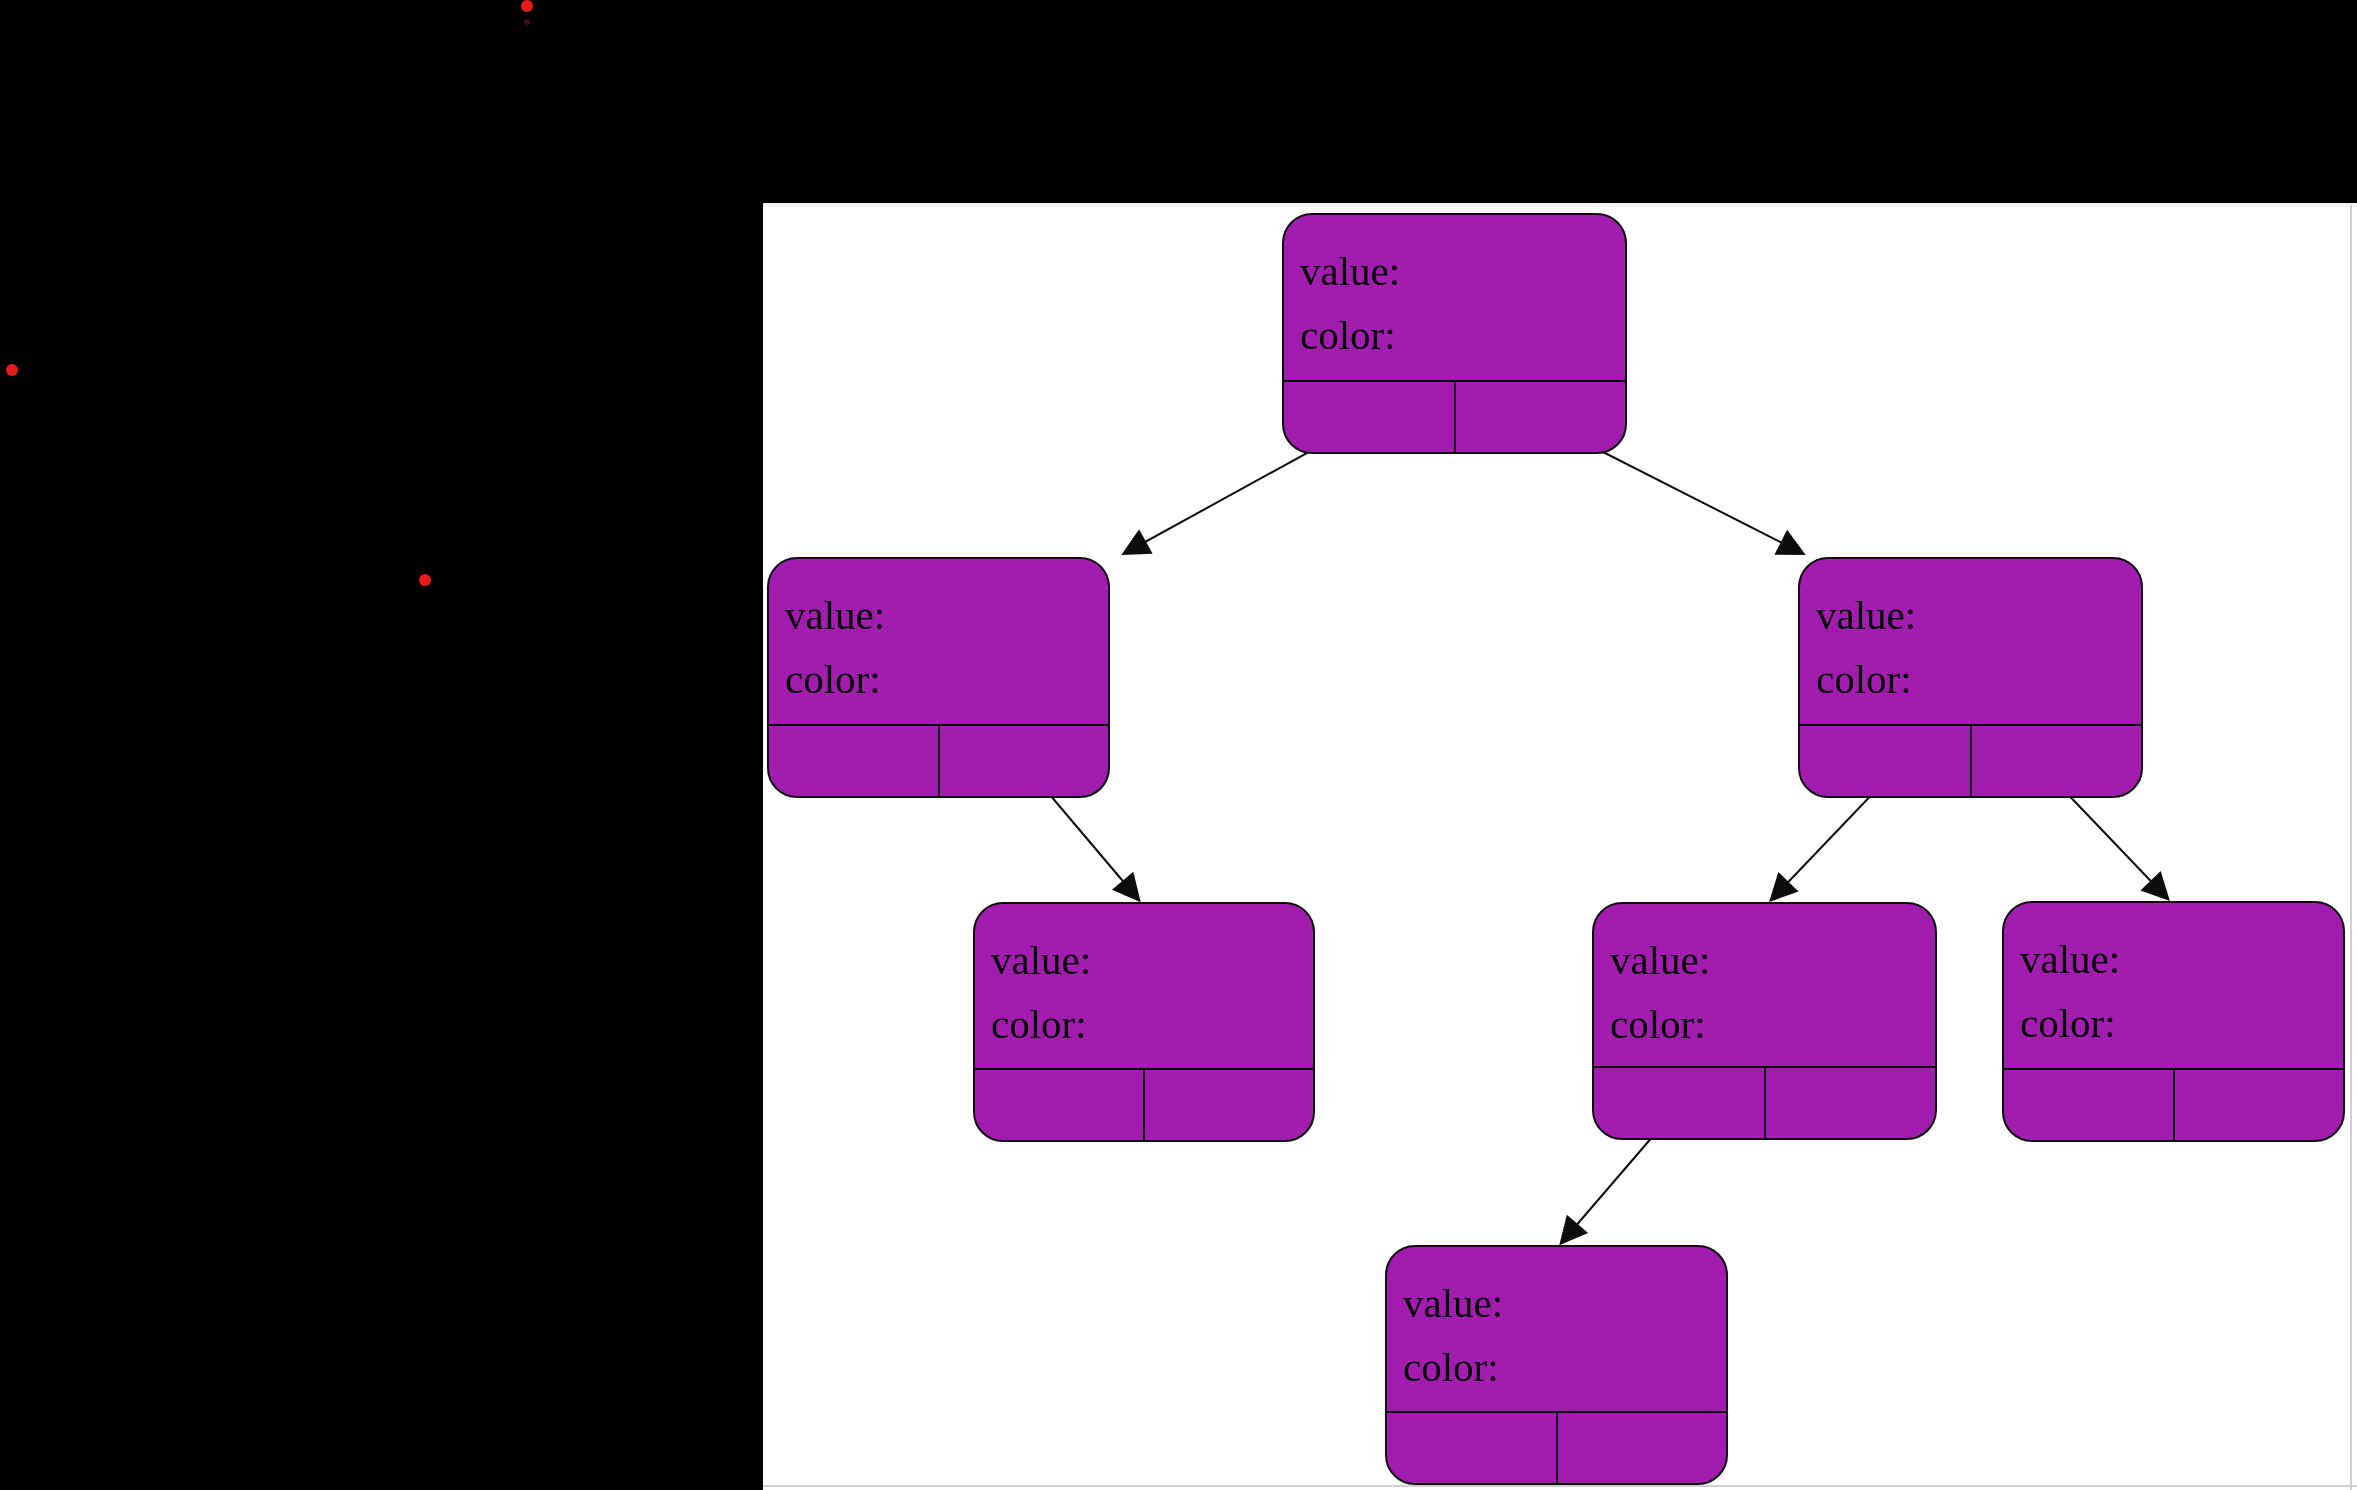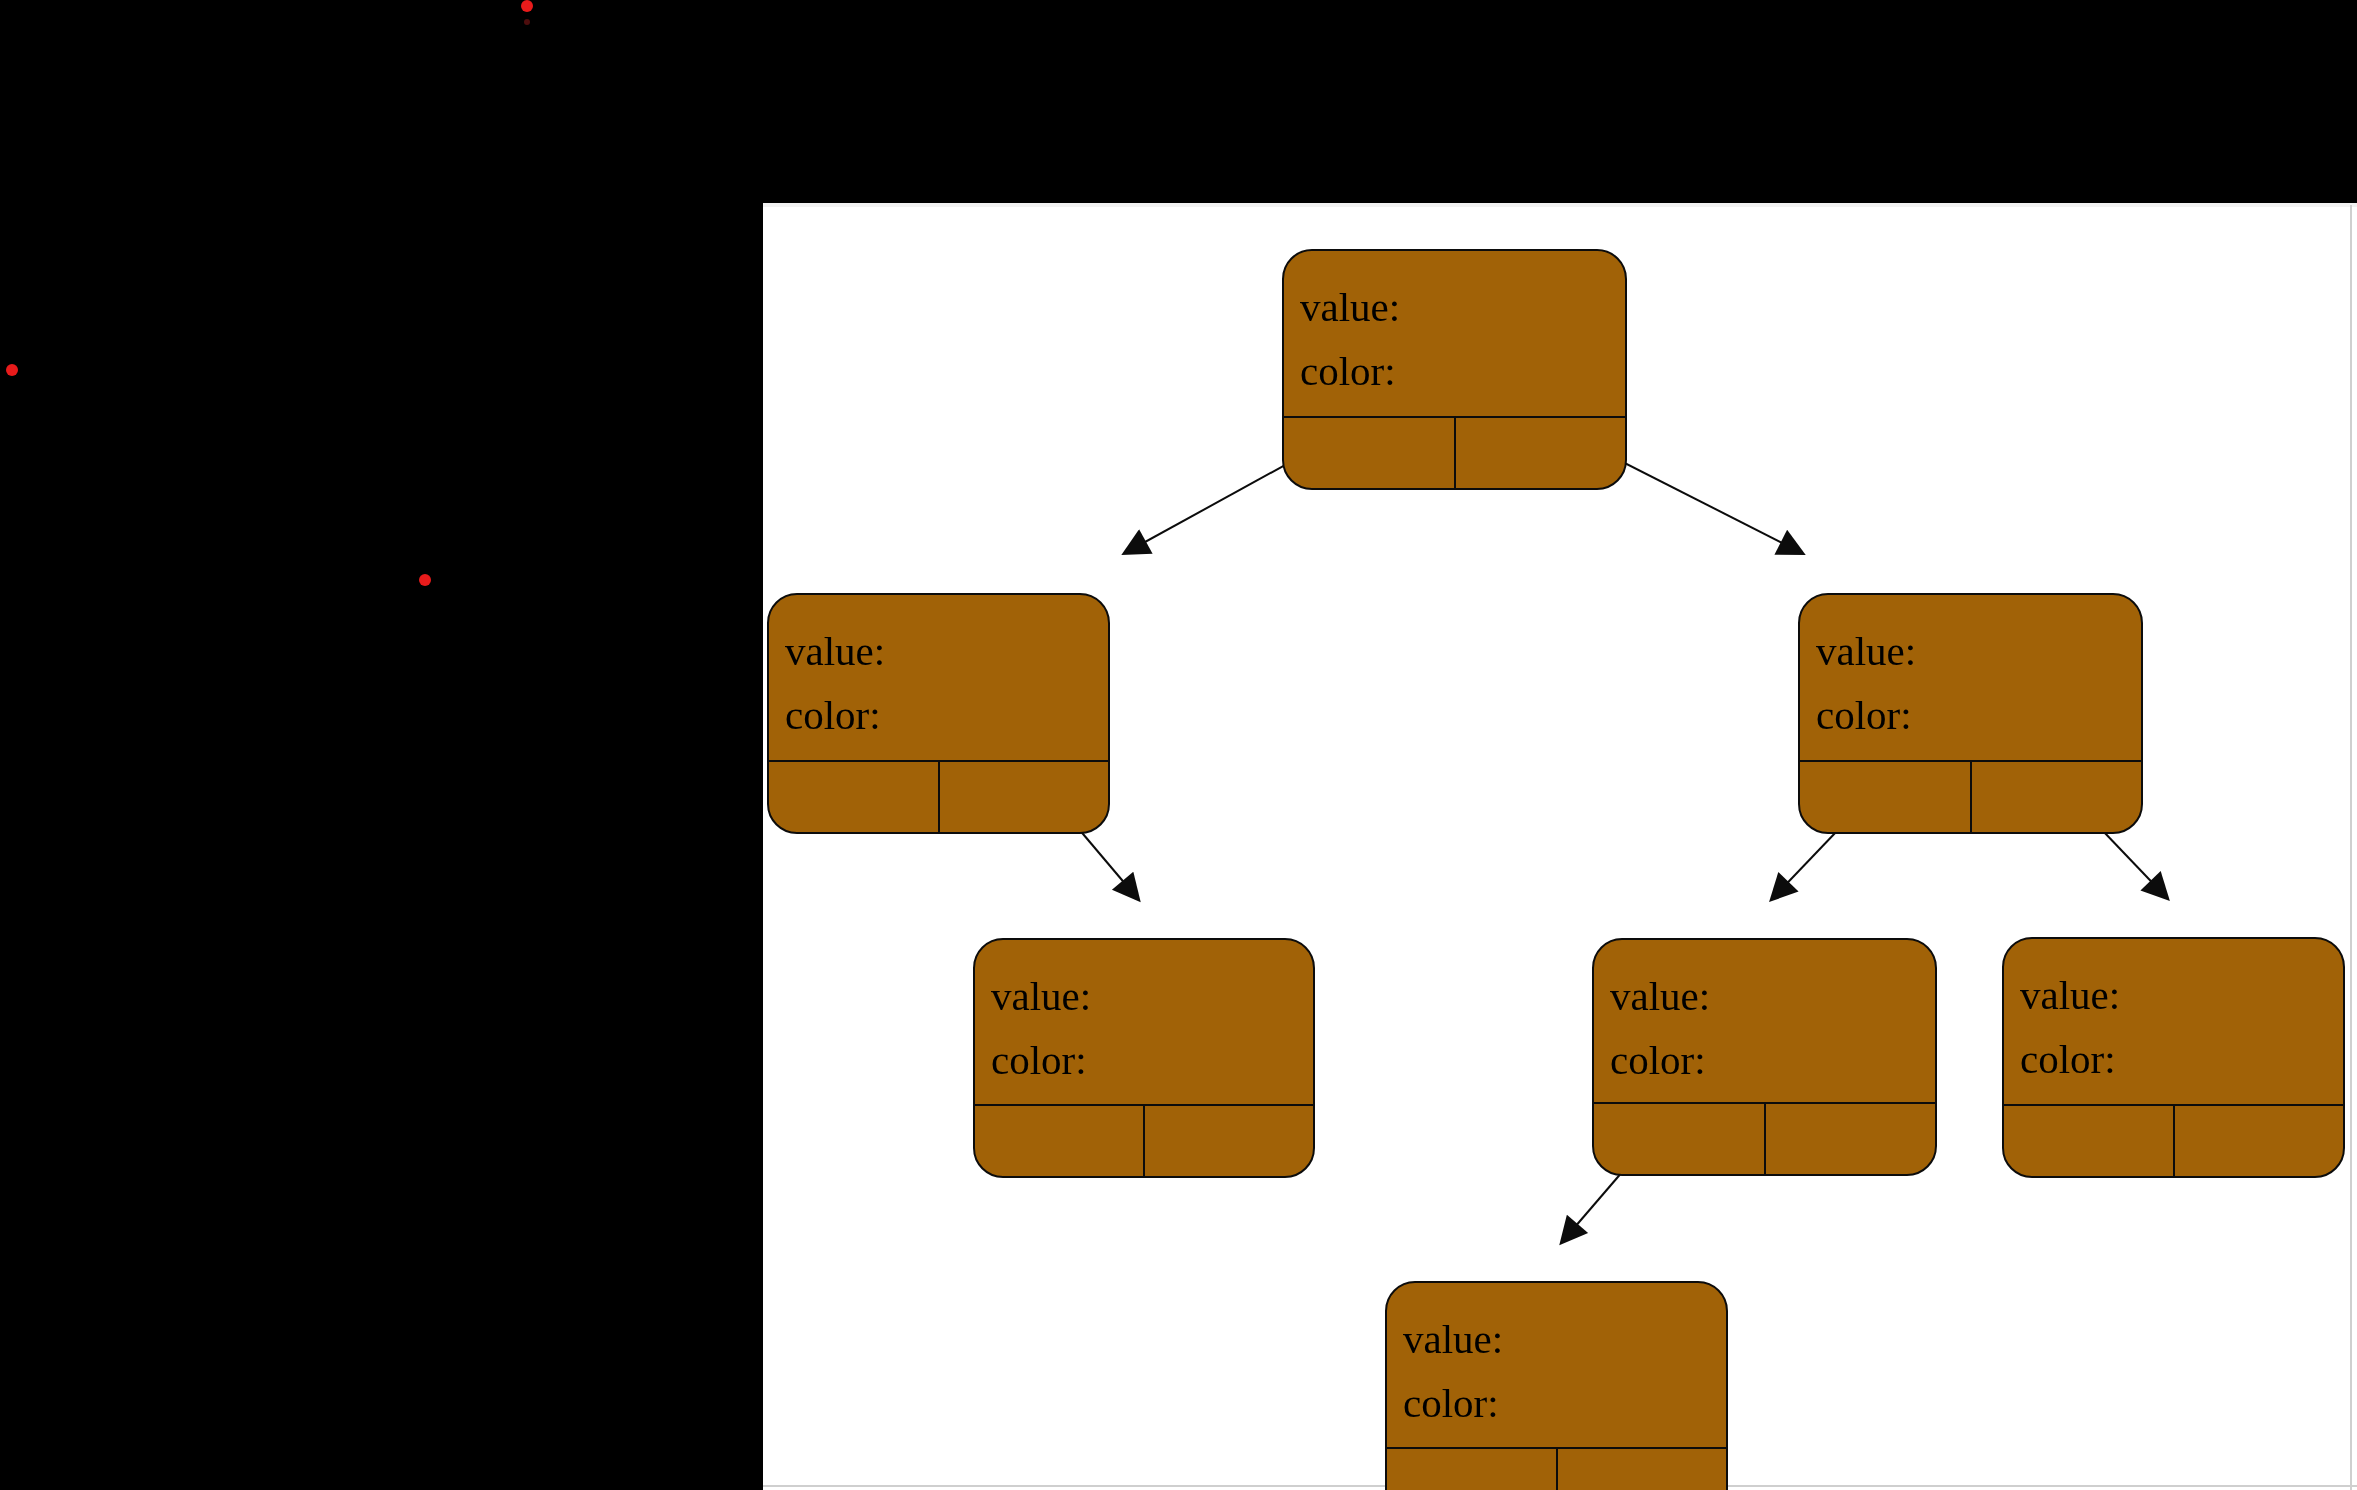--- a/index.html
+++ b/index.html
@@ -15,22 +15,22 @@
   .panel-top-strip{
     position:absolute;left:0;top:0;width:100%;height:4px;background:#f2f2f2;
   }
   .panel-right-line{
     position:absolute;right:5px;top:2px;bottom:0;width:2px;background:#cfcfcf;
   }
   .panel-bottom-line{
     position:absolute;left:0;bottom:3px;width:100%;height:2px;background:#cfcfcf;
   }
   .node{
-    position:absolute;box-sizing:border-box;background:#a16207;
-    border:2px solid #0c0c0c;border-radius:30px;overflow:hidden;margin-top:36px;
+    position:absolute;box-sizing:border-box;background:#a21caf;
+    border:2px solid #0c0c0c;border-radius:30px;overflow:hidden;
   }
   .node-fields{
     position:absolute;left:16px;top:24px;
     font-size:41px;line-height:64px;color:#000000;white-space:nowrap;
   }
   .pointer-row{
     position:absolute;left:0;right:0;bottom:0;height:70px;
     border-top:2px solid #0c0c0c;
   }
   .pointer-divider{

